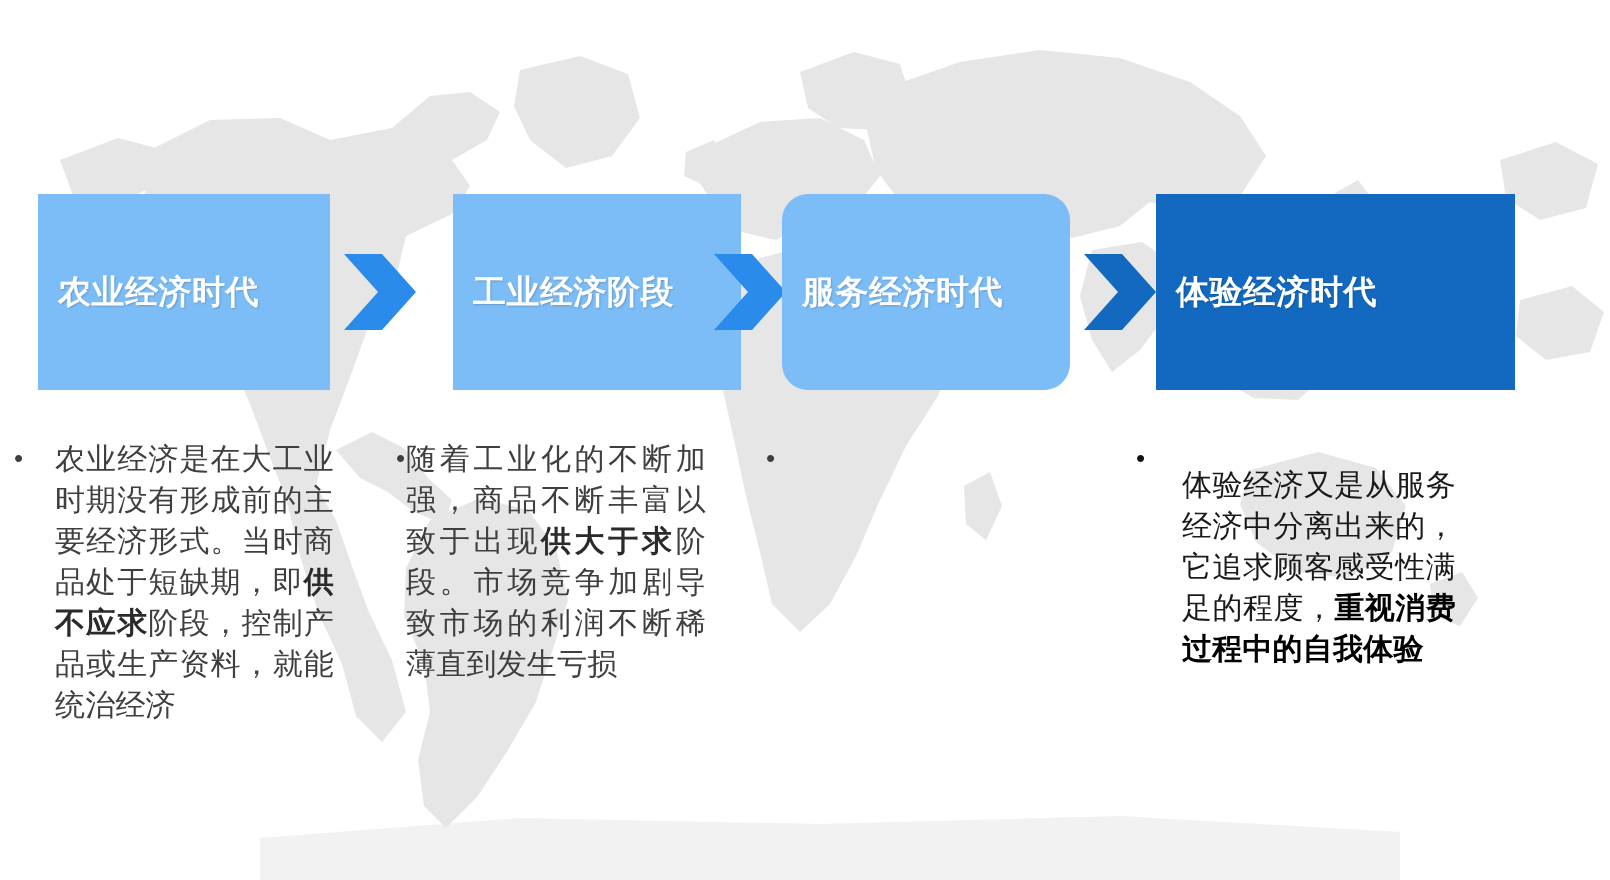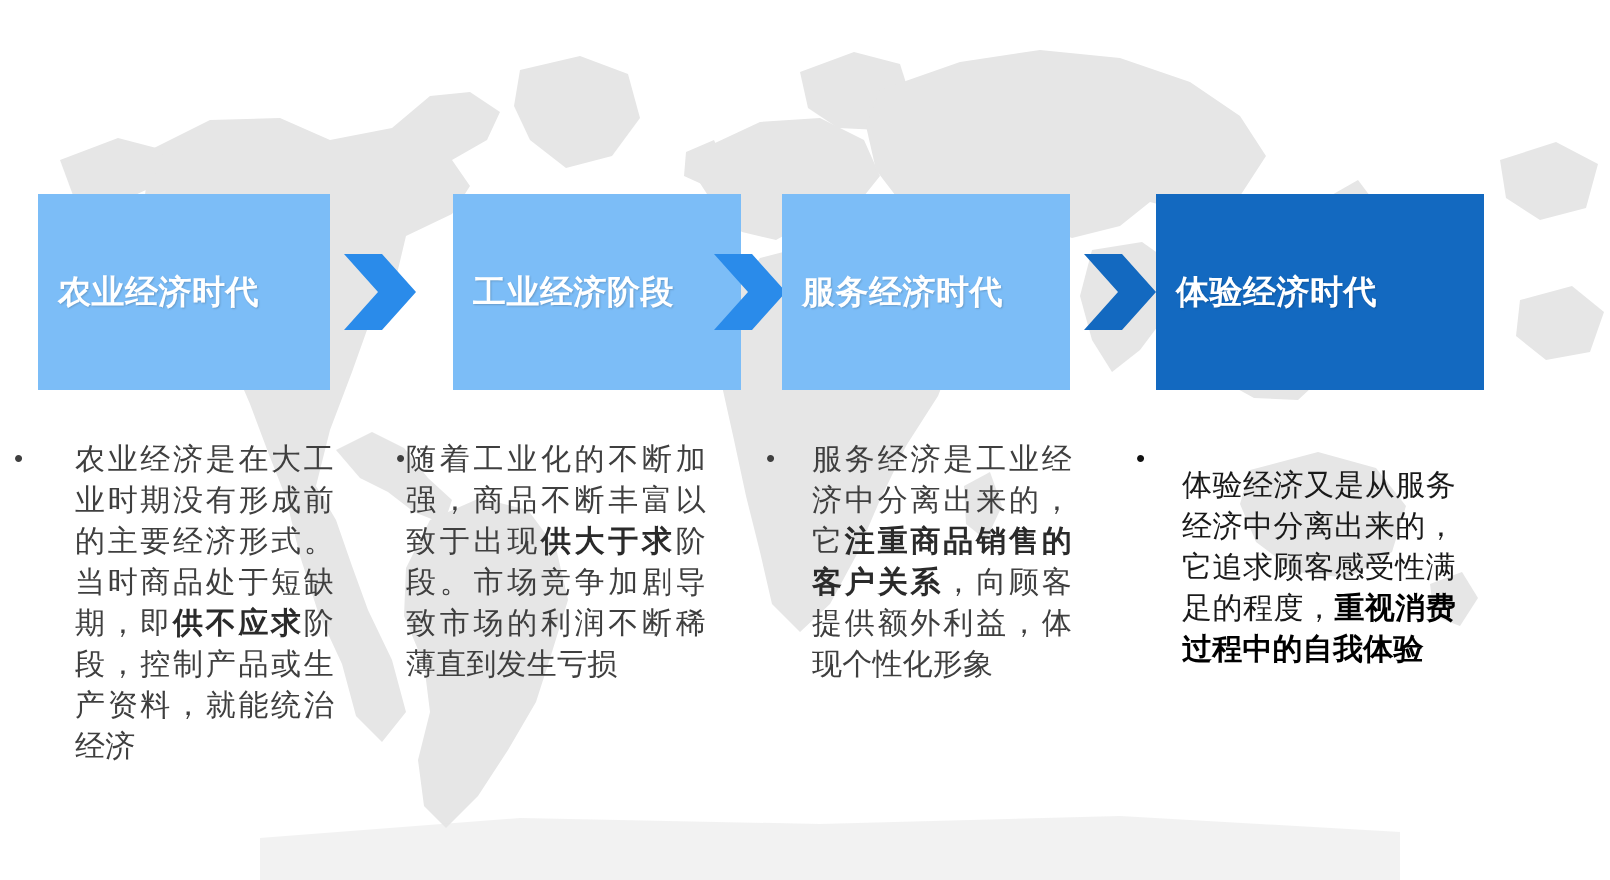--- a/index.html
+++ b/index.html
@@ -189,57 +189,54 @@
     <div class="stage-box light" style="left:408px; width:288px;margin-left:45px;">
       <span class="stage-title">工业经济阶段</span>
     </div>
 
     <div class="chevron" style="left:712px;">
       <svg viewBox="0 0 76 80" aria-hidden="true">
         <path d="M2,2 L40,2 L74,40 L40,78 L2,78 L36,40 Z" fill="#2a8bea"></path>
       </svg>
     </div>
 
-    <div class="stage-box light" style="left:782px; width:288px;">
+    <div class="stage-box light" style="left:782px; width:288px;border-radius:26px;">
       <span class="stage-title">服务经济时代</span>
     </div>
 
     <div class="chevron" style="left:1082px;">
       <svg viewBox="0 0 76 80" aria-hidden="true">
         <path d="M2,2 L40,2 L74,40 L40,78 L2,78 L36,40 Z" fill="#1369c0"></path>
       </svg>
     </div>
 
-    <div class="stage-box dark" style="left:1156px; width:328px;">
+    <div class="stage-box dark" style="left:1156px; width:359px;">
       <span class="stage-title">体验经济时代</span>
     </div>
 
   </div>
 
   <div id="columns">
 
     <div class="col" style="left:14px; width:320px;">
       <span class="bullet-dot">•</span>
-      <div class="col-text" style="margin-left:51px;">
+      <div class="col-text" style="margin-left:31px;">
         <span>农业经济是在大工业时期没有形成前的主要经济形式。当时商品处于短缺期，即</span><b>供不应求</b><span>阶段，控制产品或生产资料，就能统治经济</span>
       </div>
     </div>
 
     <div class="col" style="left:396px; width:310px;">
       <span class="bullet-dot">•</span>
       <div class="col-text" style="">
         <span>随着工业化的不断加强，商品不断丰富以致于出现</span><b>供大于求</b><span>阶段。市场竞争加剧导致市场的利润不断稀薄直到发生亏损</span>
       </div>
     </div>
 
     <div class="col" style="left:766px; width:306px;">
       <span class="bullet-dot">•</span>
-      <div class="col-text" style="margin-left:36px;">
-        <span>服务经济是工业经济中分离出来的，它</span><b>注重商品销售的客户关系</b><span>，向顾客提供额外利益，体现个性化形象</span>
-      </div>
     </div>
 
     <div class="col emphasis" style="left:1136px; width:320px;">
       <span class="bullet-dot">•</span>
       <div class="col-text" style="margin-left:36px;margin-top:26px;">
         <span>体验经济又是从服务经济中分离出来的，它追求顾客感受性满足的程度，</span><b>重视消费过程中的自我体验</b><span></span>
       </div>
     </div>
 
   </div>

